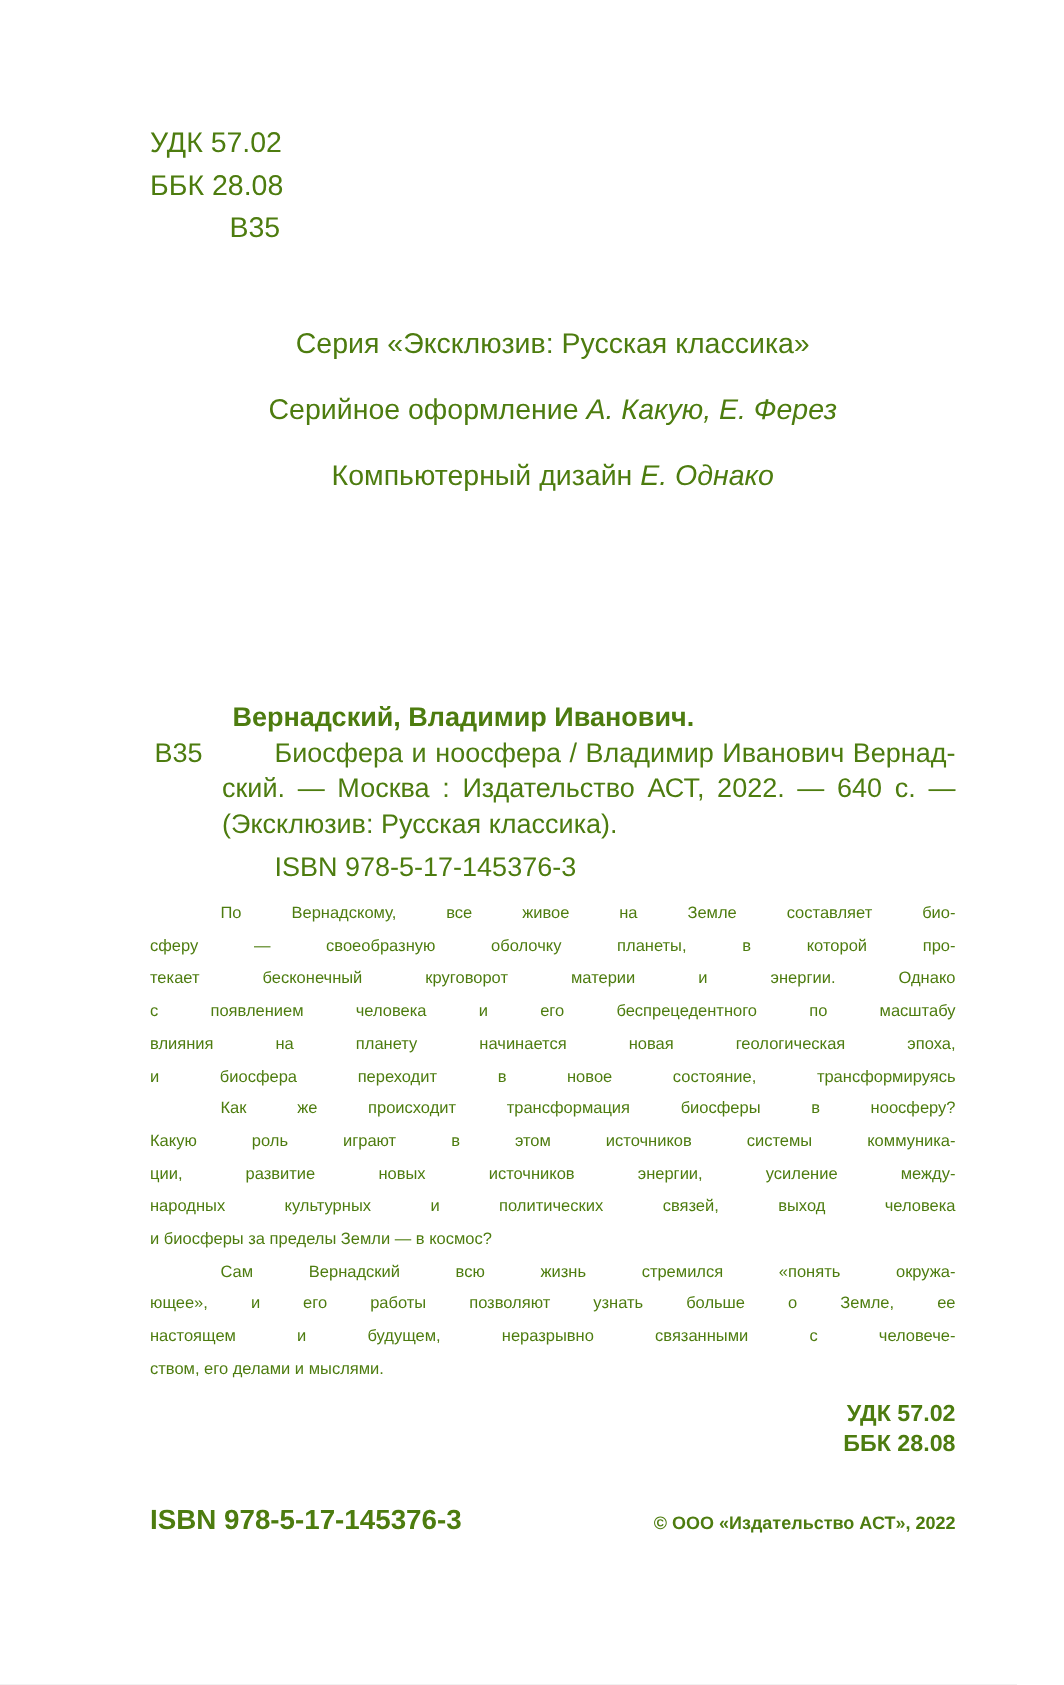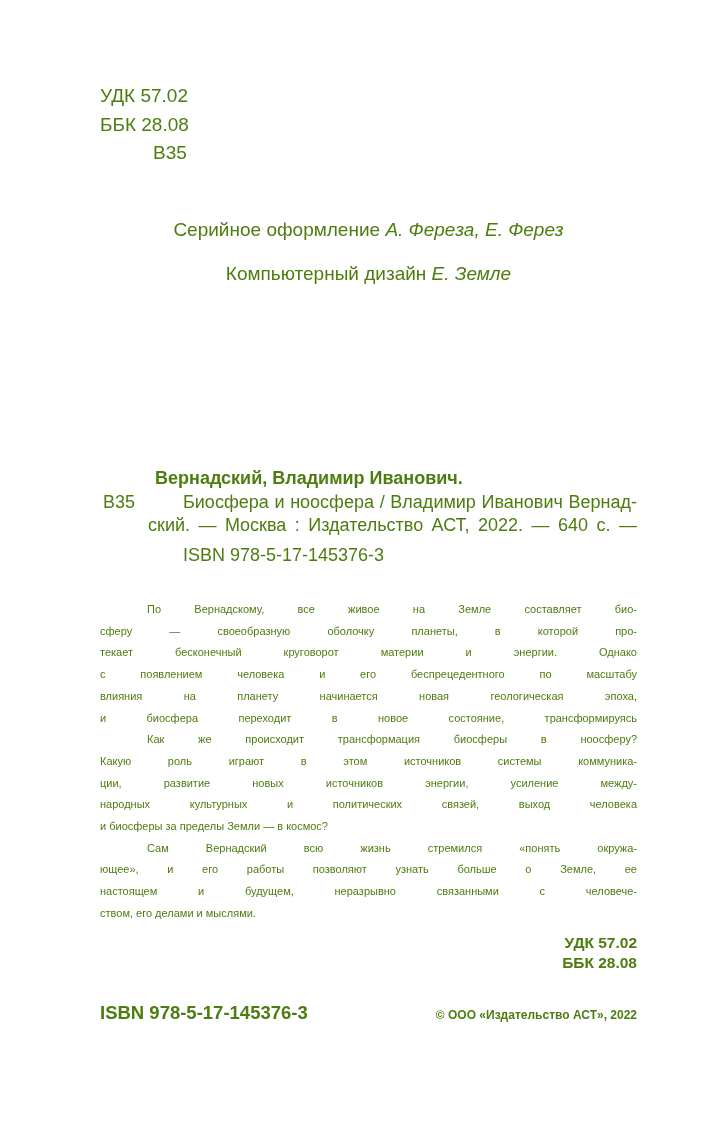--- a/index.html
+++ b/index.html
@@ -49,29 +49,31 @@
 
 <div class="page">
 
   <div class="abs top-codes">
     <div>УДК 57.02</div>
     <div>ББК 28.08</div>
     <div class="shift">В35</div>
   </div>
 
   <div class="abs series">
-    <div class="sline"><span>Серийное оформление </span><span class="it">А. Фереза, Е. Ферез</span></div>
-    <div class="sline"><span>Компьютерный дизайн </span><span class="it">Е. Земле</span></div>
+    <div class="sline">Серия «Эксклюзив: Русская классика»</div>
+    <div class="sline"><span>Серийное оформление </span><span class="it">А. Какую, Е. Ферез</span></div>
+    <div class="sline"><span>Компьютерный дизайн </span><span class="it">Е. Однако</span></div>
   </div>
 
   <div class="abs bib">
     <span class="code">В35</span>
     <div class="author">Вернадский, Владимир Иванович.</div>
     <div class="first just">Биосфера и ноосфера / Владимир Иванович Вернад-</div>
     <div class="cont just">ский. — Москва : Издательство АСТ, 2022. — 640 с. —</div>
+    <div class="cont">(Эксклюзив: Русская классика).</div>
     <div class="isbn">ISBN 978-5-17-145376-3</div>
   </div>
 
   <div class="abs annot">
     <div class="ind just">По Вернадскому, все живое на Земле составляет био-</div>
     <div class="just">сферу — своеобразную оболочку планеты, в которой про-</div>
     <div class="just">текает бесконечный круговорот материи и энергии. Однако</div>
     <div class="just">с появлением человека и его беспрецедентного по масштабу</div>
     <div class="just">влияния на планету начинается новая геологическая эпоха,</div>
     <div class="just">и биосфера переходит в новое состояние, трансформируясь</div>

